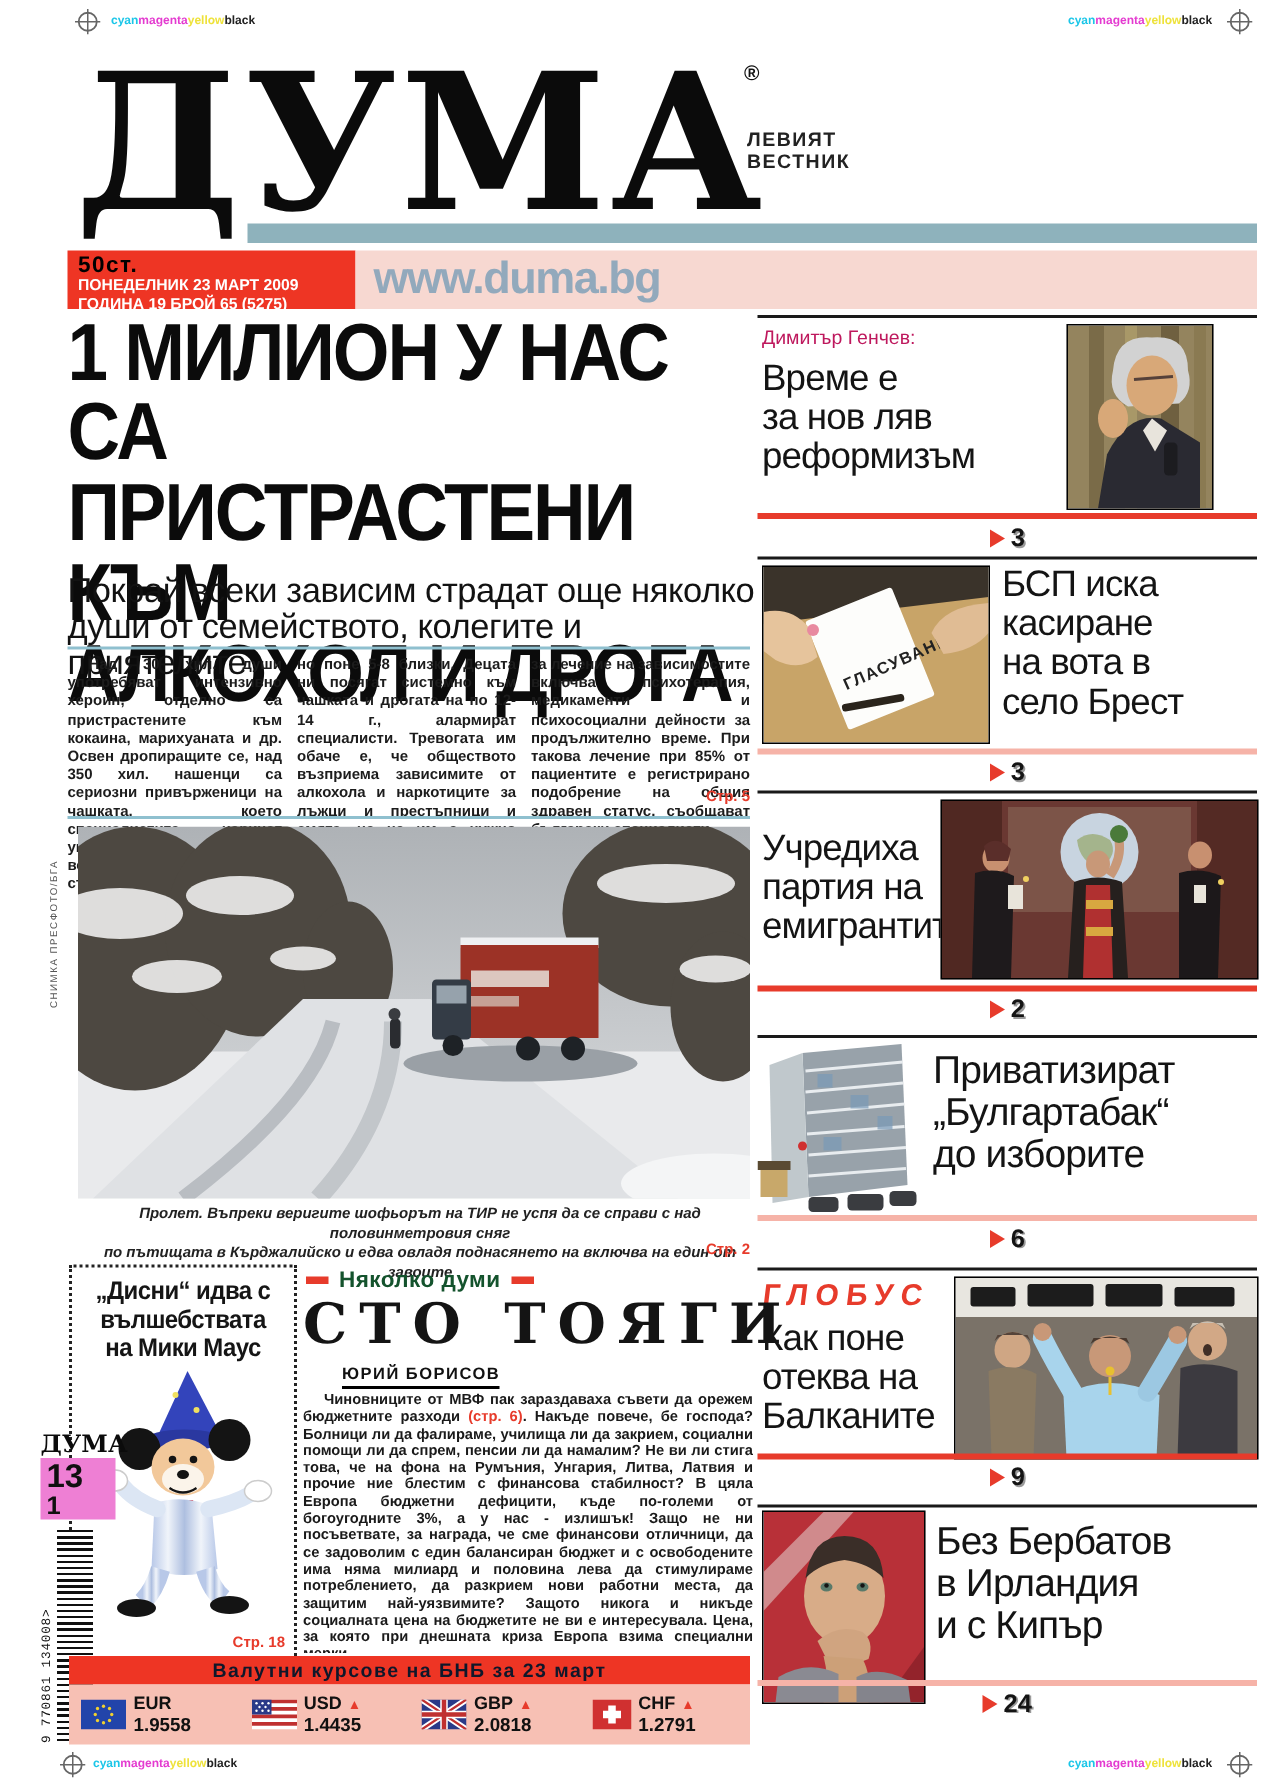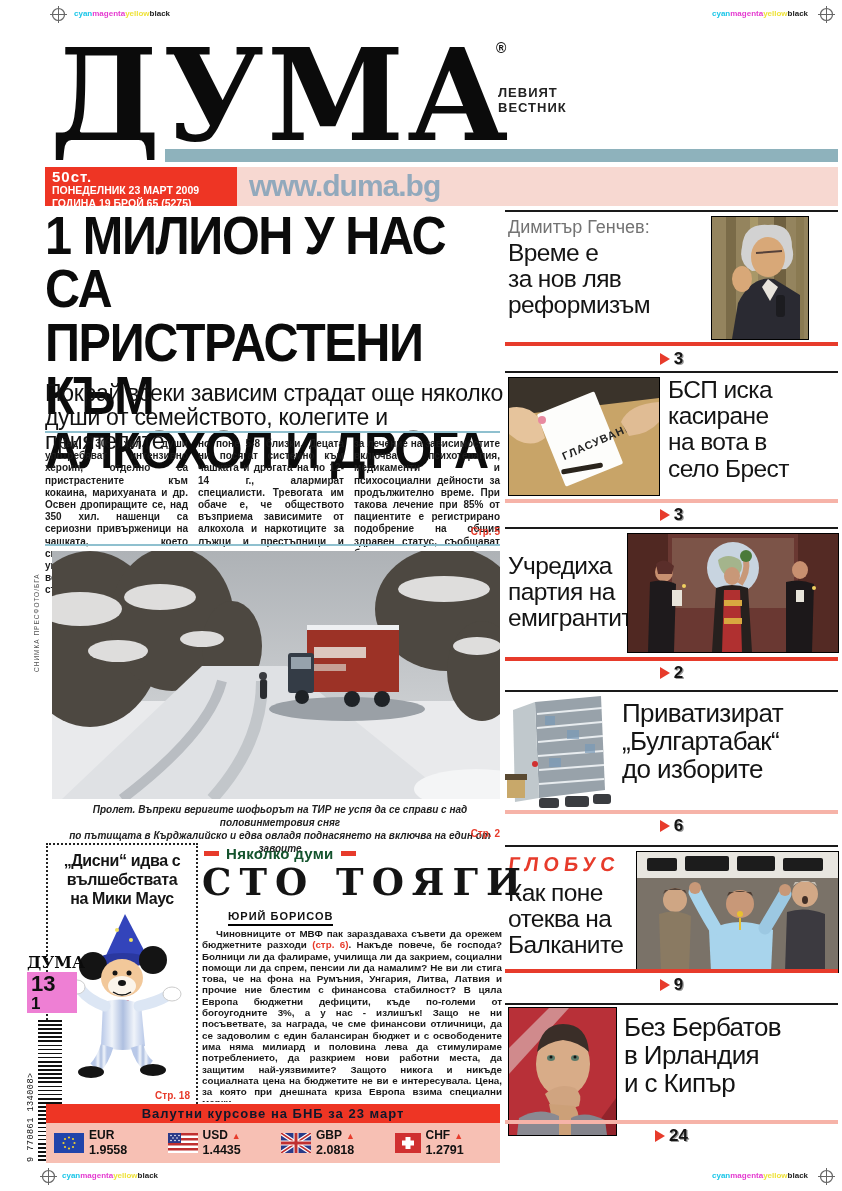--- a/index.html
+++ b/index.html
@@ -14,42 +14,42 @@
 
   
   .logo{font-family:"DejaVu Serif",serif;font-weight:bold;font-size:124px;line-height:1.02;
         letter-spacing:3px;color:#0b0b0b;transform:scaleY(1.02);transform-origin:0 0;}
   .tagline{font-size:13px;font-weight:bold;letter-spacing:1px;line-height:1.15;color:#222;}
   .promo-box{border-left:3px solid #e73b2b;border-bottom:5px solid #e73b2b;
              border-bottom-left-radius:16px;background:#fff;}
   .promo-text{font-size:26px;line-height:1.05;letter-spacing:-0.5px;color:#151515;}
   .teal-bar{background:#8eb2bc;}
   .datebar{background:#ee3524;color:#fff;}
-  .price{font-size:15px;font-weight:bold;color:#ffffff;letter-spacing:1px;line-height:1.0;}
+  .price{font-size:15px;font-weight:bold;color:#000000;letter-spacing:1px;line-height:1.0;}
   .dateline{font-size:10.5px;font-weight:bold;line-height:1.25;}
   .pinkbar{background:#f7d8d1;}
   .website{font-size:30px;font-weight:bold;color:#92a9bc;letter-spacing:-1px;}
 
   
   .mainhead{font-weight:bold;font-size:54px;line-height:0.99;letter-spacing:-1.5px;
             color:#0b0b0b;transform:scaleX(0.9);transform-origin:0 0;}
   .subhead{font-size:23px;line-height:1.05;letter-spacing:-0.3px;color:#121212;}
   .tealrule{background:#8fc0cf;height:2px;}
   .bodycol{font-size:10px;line-height:12.2px;font-weight:bold;text-align:justify;color:#1c1c1c;}
   .jump{color:#e73b2b;font-weight:bold;font-size:10px;}
 
   
   .vcredit{writing-mode:vertical-rl;transform:rotate(180deg);font-size:6.5px;letter-spacing:1px;color:#555;}
   .caption{font-style:italic;font-weight:bold;font-size:10px;line-height:1.3;color:#222;text-align:center;}
 
   
   .rule-dark{background:#1a1a1a;height:2px;}
   .rule-red{background:#e73b2b;height:4px;}
   .rule-pink{background:#f6b3a8;height:4px;}
-  .sb-kicker{font-size:18px;color:#737373;}
+  .sb-kicker{font-size:13px;color:#be185d;}
   .sb-title{font-size:24.5px;line-height:1.07;letter-spacing:-0.6px;color:#141414;}
   .sb-title.lg{font-size:26px;}
   .pframe{border:1px solid #000;overflow:hidden;background:#ccc;}
   .pgnum{display:flex;align-items:center;justify-content:center;gap:4px;width:333px;}
   .pgnum .tri{width:0;height:0;border-left:10px solid #e73b2b;border-top:6px solid transparent;border-bottom:6px solid transparent;}
   .pgnum .n{font-weight:bold;font-size:17px;color:#141414;text-shadow:1.2px 1.2px 0 #9a9a9a;}
   .globus{color:#e73b2b;font-weight:bold;font-size:20px;letter-spacing:5px;transform:skewX(-7deg);transform-origin:0 0;}
 
   
   .disney{border:2px dotted #222;}

